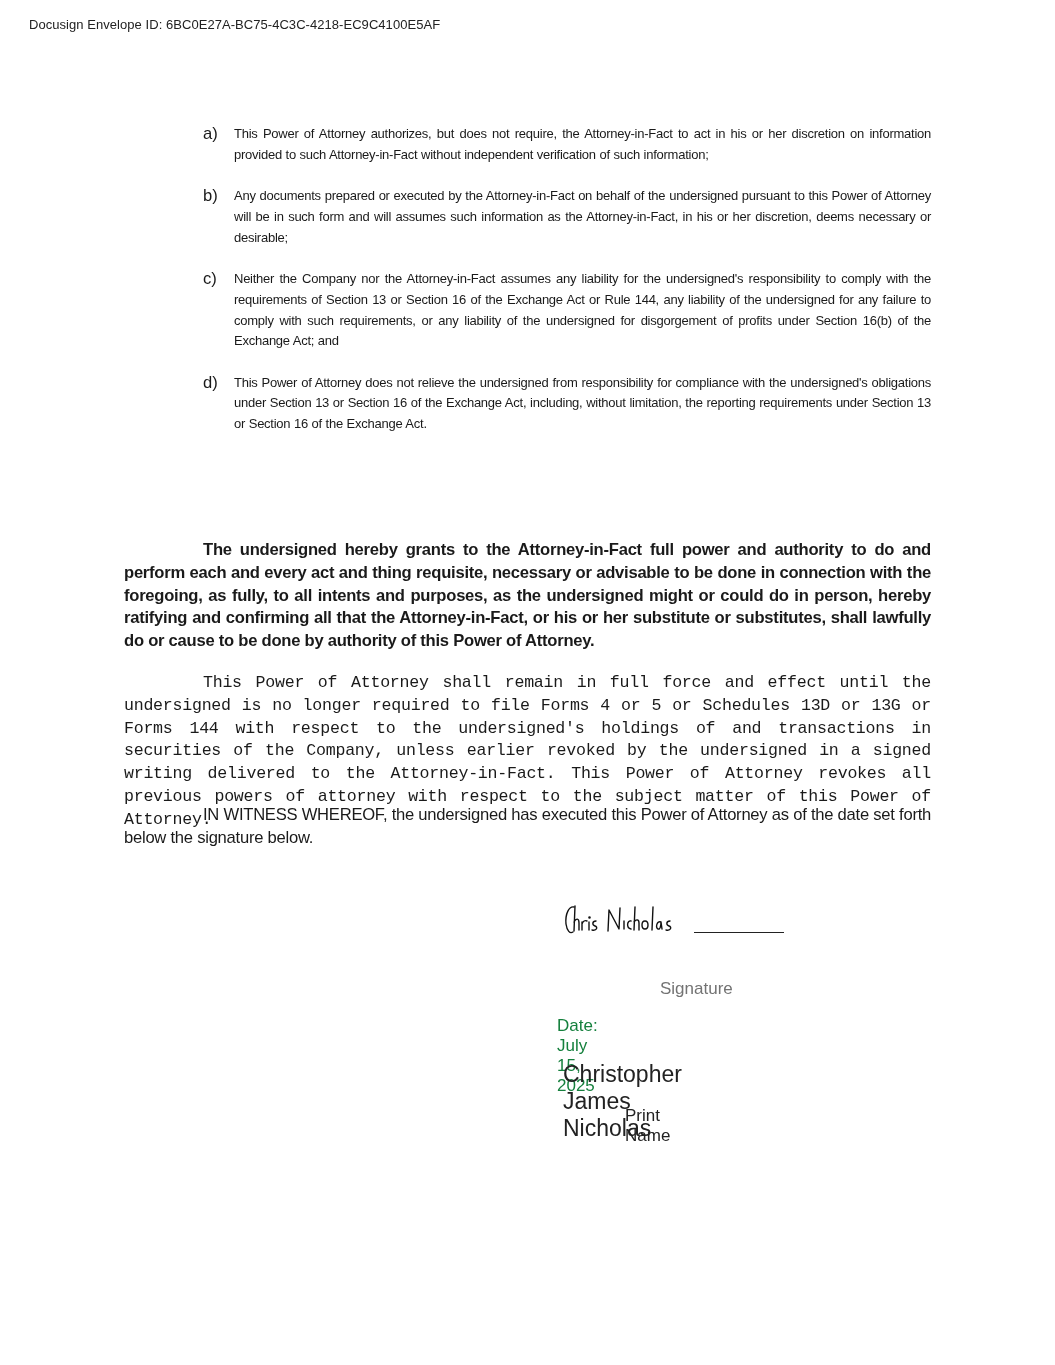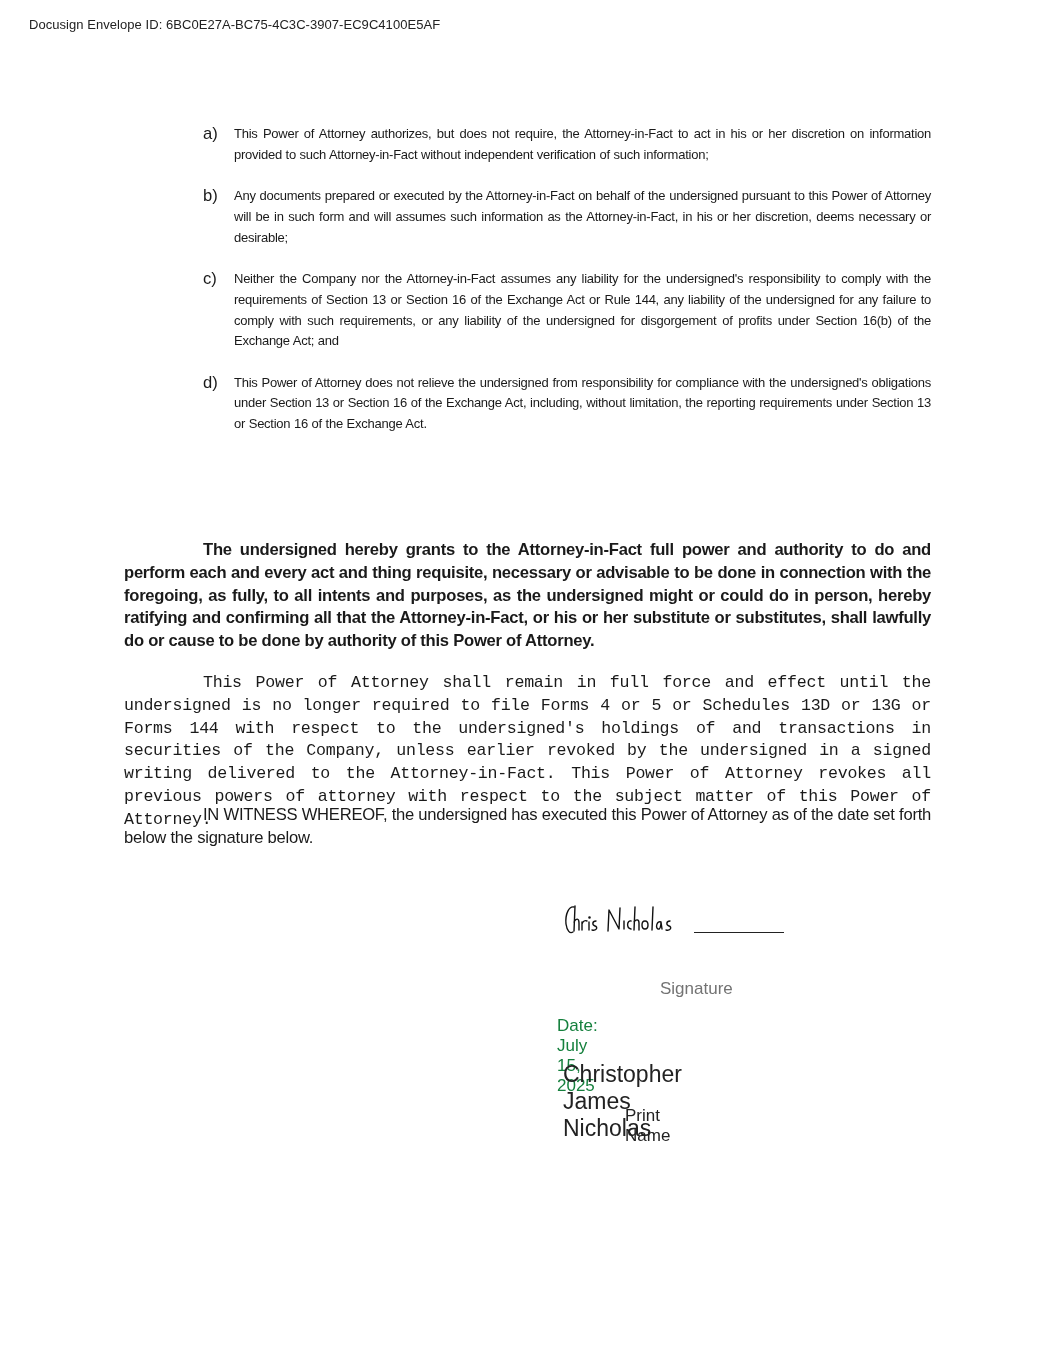--- a/index.html
+++ b/index.html
@@ -106,21 +106,21 @@
       position: absolute;
       left: 625px;
       top: 1106px;
       font-size: 17px;
       color: #222;
     }
   </style>
 </head>
 <body>
 
-<div class="envelope-id">Docusign Envelope ID: 6BC0E27A-BC75-4C3C-3907-EC9C4100E5AF</div>
+<div class="envelope-id">Docusign Envelope ID: 6BC0E27A-BC75-4C3C-4218-EC9C4100E5AF</div>
 
 <div class="list">
   <div class="list-item">
     <span class="marker">a)</span>
     <span class="text">This Power of Attorney authorizes, but does not require, the Attorney-in-Fact to act in his or her discretion on information provided to such Attorney-in-Fact without independent verification of such information;</span>
   </div>
   <div class="list-item">
     <span class="marker">b)</span>
     <span class="text">Any documents prepared or executed by the Attorney-in-Fact on behalf of the undersigned pursuant to this Power of Attorney will be in such form and will assumes such information as the Attorney-in-Fact, in his or her discretion, deems necessary or desirable;</span>
   </div>

